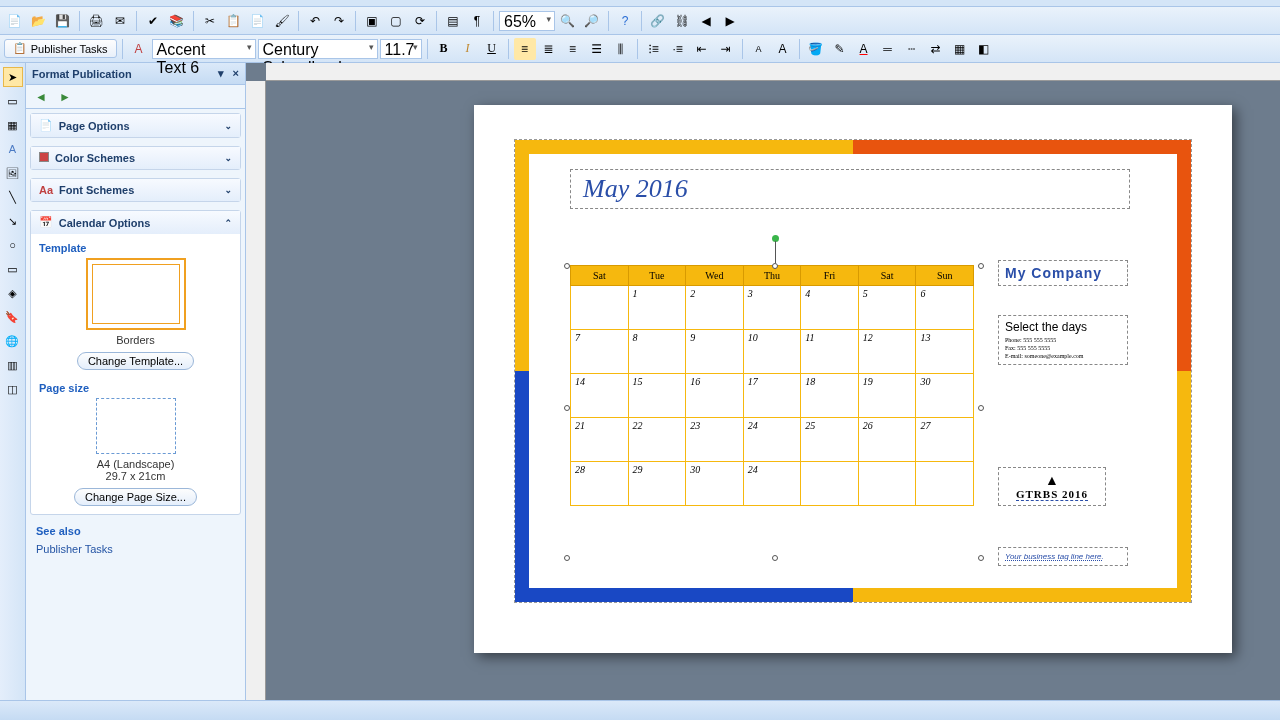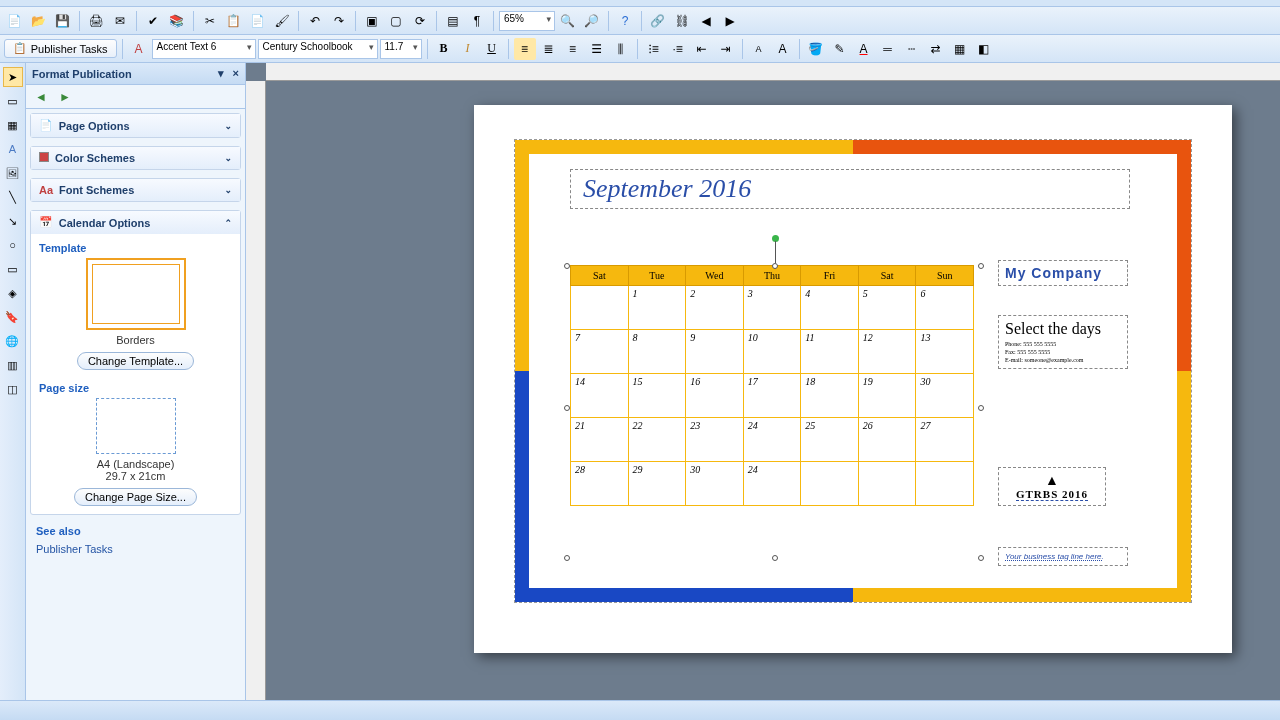--- a/index.html
+++ b/index.html
@@ -44,21 +44,21 @@
   justify-content: center;
   cursor: pointer;
   font-size: 12px;
 }
 .tb-sep { width: 1px; height: 20px; background: #a9c5e8; margin: 0 3px; }
 .tb-combo {
   height: 20px;
   border: 1px solid #a9c5e8;
   background: white;
   padding: 1px 16px 1px 4px;
-  font-size: 10px;
+  font-size: 16px;
   position: relative;
 }
 .tb-combo::after {
   content: "▾";
   position: absolute;
   right: 3px;
   top: 2px;
   font-size: 9px;
   color: #555;
 }
@@ -300,21 +300,21 @@
 }
 .side-box {
   position: absolute;
   border: 1px dashed #888;
   padding: 4px 6px;
   font-size: 8px;
 }
 .company-box { left: 524px; top: 155px; width: 130px; }
 .company-title { color: #2a4ea8; font-weight: bold; font-size: 14px; letter-spacing: 1px; }
 .select-box { left: 524px; top: 210px; width: 130px; font-family: Georgia,serif; }
-.select-title { font-size: 16px; font-family: Liberation Serif, serif; }
+.select-title { font-size: 12px; font-family: Liberation Sans, sans-serif; }
 .logo-box { left: 524px; top: 362px; width: 108px; text-align:center; }
 .logo-text { font-weight: bold; font-size: 11px; letter-spacing: 1px; border-bottom: 1px dashed #2a4ea8; display:inline-block; font-family: Georgia, serif;}
 .tagline-box { left: 524px; top: 430px; width: 130px; margin-top: 12px; }
 .tagline-text { font-style: italic; color: #2a4ea8; text-decoration: underline dotted; font-size:8px;}
 
 .statusbar {
   position: absolute;
   bottom: 0;
   left: 0;
   right: 0;
@@ -495,21 +495,21 @@
           <div class="border-top-right"></div>
         <div class="border-right-top"></div>
           <div class="border-right-bot"></div>
         <div class="border-bot-left"></div>
           <div class="border-bot-right"></div>
         <div class="border-left-top"></div>
           <div class="border-left-bot"></div>
       </div>
 
       <div class="title-box">
-        <span class="title-text">September 2016</span>
+        <span class="title-text">May 2016</span>
       </div>
 
       <div class="rot-handle"></div>
       <div class="rot-line"></div>
 
       <table class="calendar">
         <thead>
             <tr id="cal-head">
               <th>Sat</th>
               <th>Tue</th>

